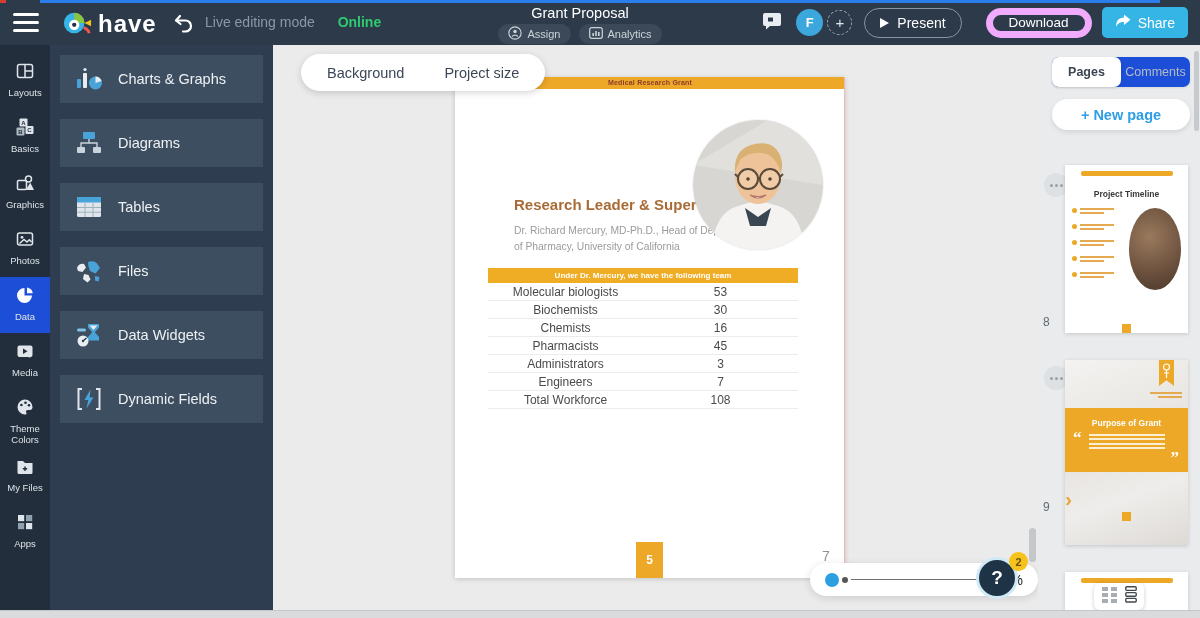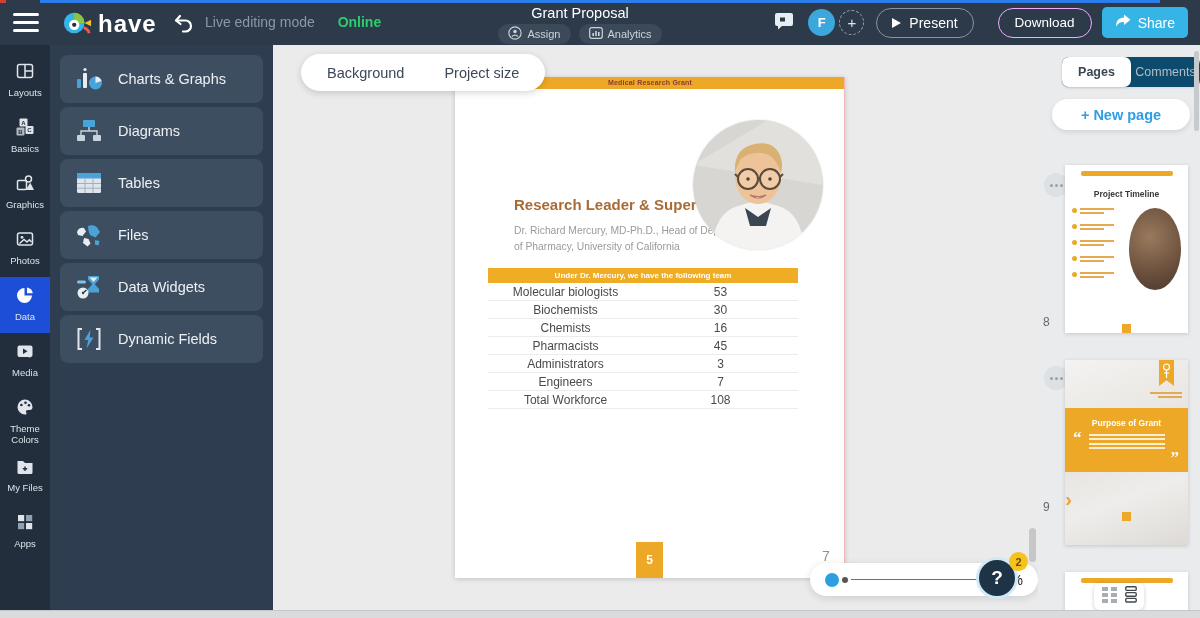--- a/index.html
+++ b/index.html
@@ -20,32 +20,32 @@
   .tb-center { position:absolute; left:470px; top:5px; width:220px; text-align:center; }
   .doc-title { color:#fff; font-size:14.5px; }
   .tb-pills { display:flex; justify-content:center; gap:8px; margin-top:3px; }
   .tb-pill { display:flex; align-items:center; gap:5px; background:rgba(255,255,255,0.08); border-radius:11px; padding:2px 10px; font-size:11px; color:#ccd4da; cursor:pointer; }
   .tb-right { position:absolute; right:12px; top:7px; display:flex; align-items:center; }
   .comment-btn { margin-right:14px; }
   .avatar { width:27px; height:27px; border-radius:50%; background:#3ba7dc; color:#fff; font-size:13px; font-weight:bold; display:flex; align-items:center; justify-content:center; }
   .add-collab { width:25px; height:25px; border-radius:50%; border:1.5px dashed #9aa6b1; color:#dfe5ea; font-size:15px; display:flex; align-items:center; justify-content:center; margin-left:4px; }
   .present-btn { margin-left:12px; height:30px; border:1px solid #8894a0; border-radius:16px; padding:0 15px; display:flex; align-items:center; gap:8px; color:#fff; font-size:14px; cursor:pointer; }
   .play-tri { width:0; height:0; border-left:9px solid #fff; border-top:5.5px solid transparent; border-bottom:5.5px solid transparent; }
-  .download-btn { margin-left:24px; height:30px; border:1px solid #f0abfc; border-radius:15px; padding:0 16px; display:flex; align-items:center; color:#fff; font-size:13.5px; cursor:pointer; }
+  .download-btn { margin-left:24px; height:30px; border:7px solid #f0abfc; border-radius:15px; padding:0 16px; display:flex; align-items:center; color:#fff; font-size:13.5px; cursor:pointer; }
   .share-btn { margin-left:10px; height:31px; background:#35b4e6; border-radius:5px; padding:0 13px; display:flex; align-items:center; gap:7px; color:#fff; font-size:14px; cursor:pointer; }
 
   
   .iconbar { position:absolute; left:0; top:45px; width:50px; height:565px; background:#222e3c; z-index:40; padding-top:8px; }
   .ib-item { min-height:56px; padding:8px 0 2px; text-align:center; cursor:pointer; }
   .ib-item .lbl { display:block; font-size:9.5px; color:#dde3e8; line-height:1.15; margin-top:3px; }
   .ib-item.active { background:#1d4ed8; }
 
   
   .panel { position:absolute; left:50px; top:45px; width:223px; height:565px; background:#2e3e50; z-index:30; padding-top:10px; }
-  .card { margin:0 10px 4px; height:48px; background:#3e4e61; border-radius:8px; display:flex; align-items:center; cursor:pointer; }
+  .card { margin:0 10px 16px; height:48px; background:#3e4e61; border-radius:0; display:flex; align-items:center; cursor:pointer; }
   .card-icon { width:58px; display:flex; justify-content:center; }
   .card-label { color:#eef1f3; font-size:14.5px; white-space:nowrap; }
 
   
   .canvas { position:absolute; left:273px; top:45px; width:765px; height:565px; background:#ebebeb; overflow:hidden; }
   .canvas-tabs { position:absolute; left:28px; top:9px; height:37px; background:#fff; border-radius:19px; box-shadow:0 2px 7px rgba(0,0,0,.16); display:flex; align-items:center; padding:0 26px; gap:40px; z-index:6; }
   .canvas-tab { font-size:14.5px; color:#3c4858; cursor:pointer; white-space:nowrap; }
 
   .page { position:absolute; left:182px; top:32px; width:390px; height:501px; background:#fff; box-shadow:0 1px 5px rgba(0,0,0,.18); z-index:2; }
   .page-header { height:12px; background:#edا827; background:#eda827; color:#8a3c2d; font-size:7px; font-weight:bold; text-align:center; line-height:12px; letter-spacing:.2px; }
@@ -65,21 +65,21 @@
   .zoom-handle { width:14px; height:14px; border-radius:50%; background:#2d9fe0; cursor:pointer; flex:none; }
   .zoom-dot { width:6px; height:6px; border-radius:50%; background:#555; margin-left:3px; flex:none; }
   .zoom-track { flex:1; height:1px; background:#6f6f6f; margin:0 12px 0 3px; }
   .zoom-value { font-size:14px; color:#222; white-space:nowrap; }
   .help-btn { position:absolute; left:703px; top:512px; width:42px; height:42px; border-radius:50%; background:#1e3346; border:3px solid #cfe9f6; color:#fff; font-size:19px; font-weight:bold; display:flex; align-items:center; justify-content:center; cursor:pointer; z-index:8; }
   .help-badge { position:absolute; left:736px; top:507px; width:19px; height:19px; border-radius:50%; background:#f6c21d; color:#6b5200; font-size:11px; font-weight:bold; display:flex; align-items:center; justify-content:center; z-index:9; }
   .canvas-scroll { position:absolute; right:2px; top:483px; width:7px; height:34px; background:#c5c7c9; border-radius:4px; }
 
   
   .rightpanel { position:absolute; left:1038px; top:45px; width:162px; height:565px; background:#e9ebed; z-index:20; }
-  .rp-tabs { position:absolute; left:24px; top:12px; width:138px; height:30px; background:#0c4a6e; border-radius:7px; display:flex; box-shadow:0 1px 3px rgba(0,0,0,.08);text-align:center; }
+  .rp-tabs { position:absolute; left:14px; top:12px; width:138px; height:30px; background:#1d4ed8; border-radius:7px; display:flex; box-shadow:0 1px 3px rgba(0,0,0,.08);text-align:center; }
   .rp-tab { flex:1; display:flex; align-items:center; justify-content:center; font-size:12.5px; cursor:pointer; }
   .rp-tab.active { background:#fff; color:#3c4652; font-weight:bold; border-radius:7px; box-shadow:0 1px 2px rgba(0,0,0,.1); }
   .rp-tab.inactive { color:#b3bcc4; }
   .new-page-btn { position:absolute; left:14px; top:54px; width:138px; height:31px; background:#fff; border-radius:16px; box-shadow:0 2px 5px rgba(0,0,0,.1); color:#2e9fe4; font-size:14.5px; font-weight:bold; display:flex; align-items:center; justify-content:center; cursor:pointer; }
 
   .thumb { position:absolute; left:27px; width:123px; background:#fff; box-shadow:0 1px 4px rgba(0,0,0,.16); cursor:pointer; }
   .thumb1 { top:120px; height:168px; }
   .t-bar { width:92px; height:5px; background:#eda827; border-radius:2px; margin:6px auto 0; }
   .t1-title { margin-top:13px; text-align:center; font-size:8.5px; font-weight:bold; color:#3a3a3a; }
   .t1-body { display:flex; margin-top:7px; padding:0 7px; }

